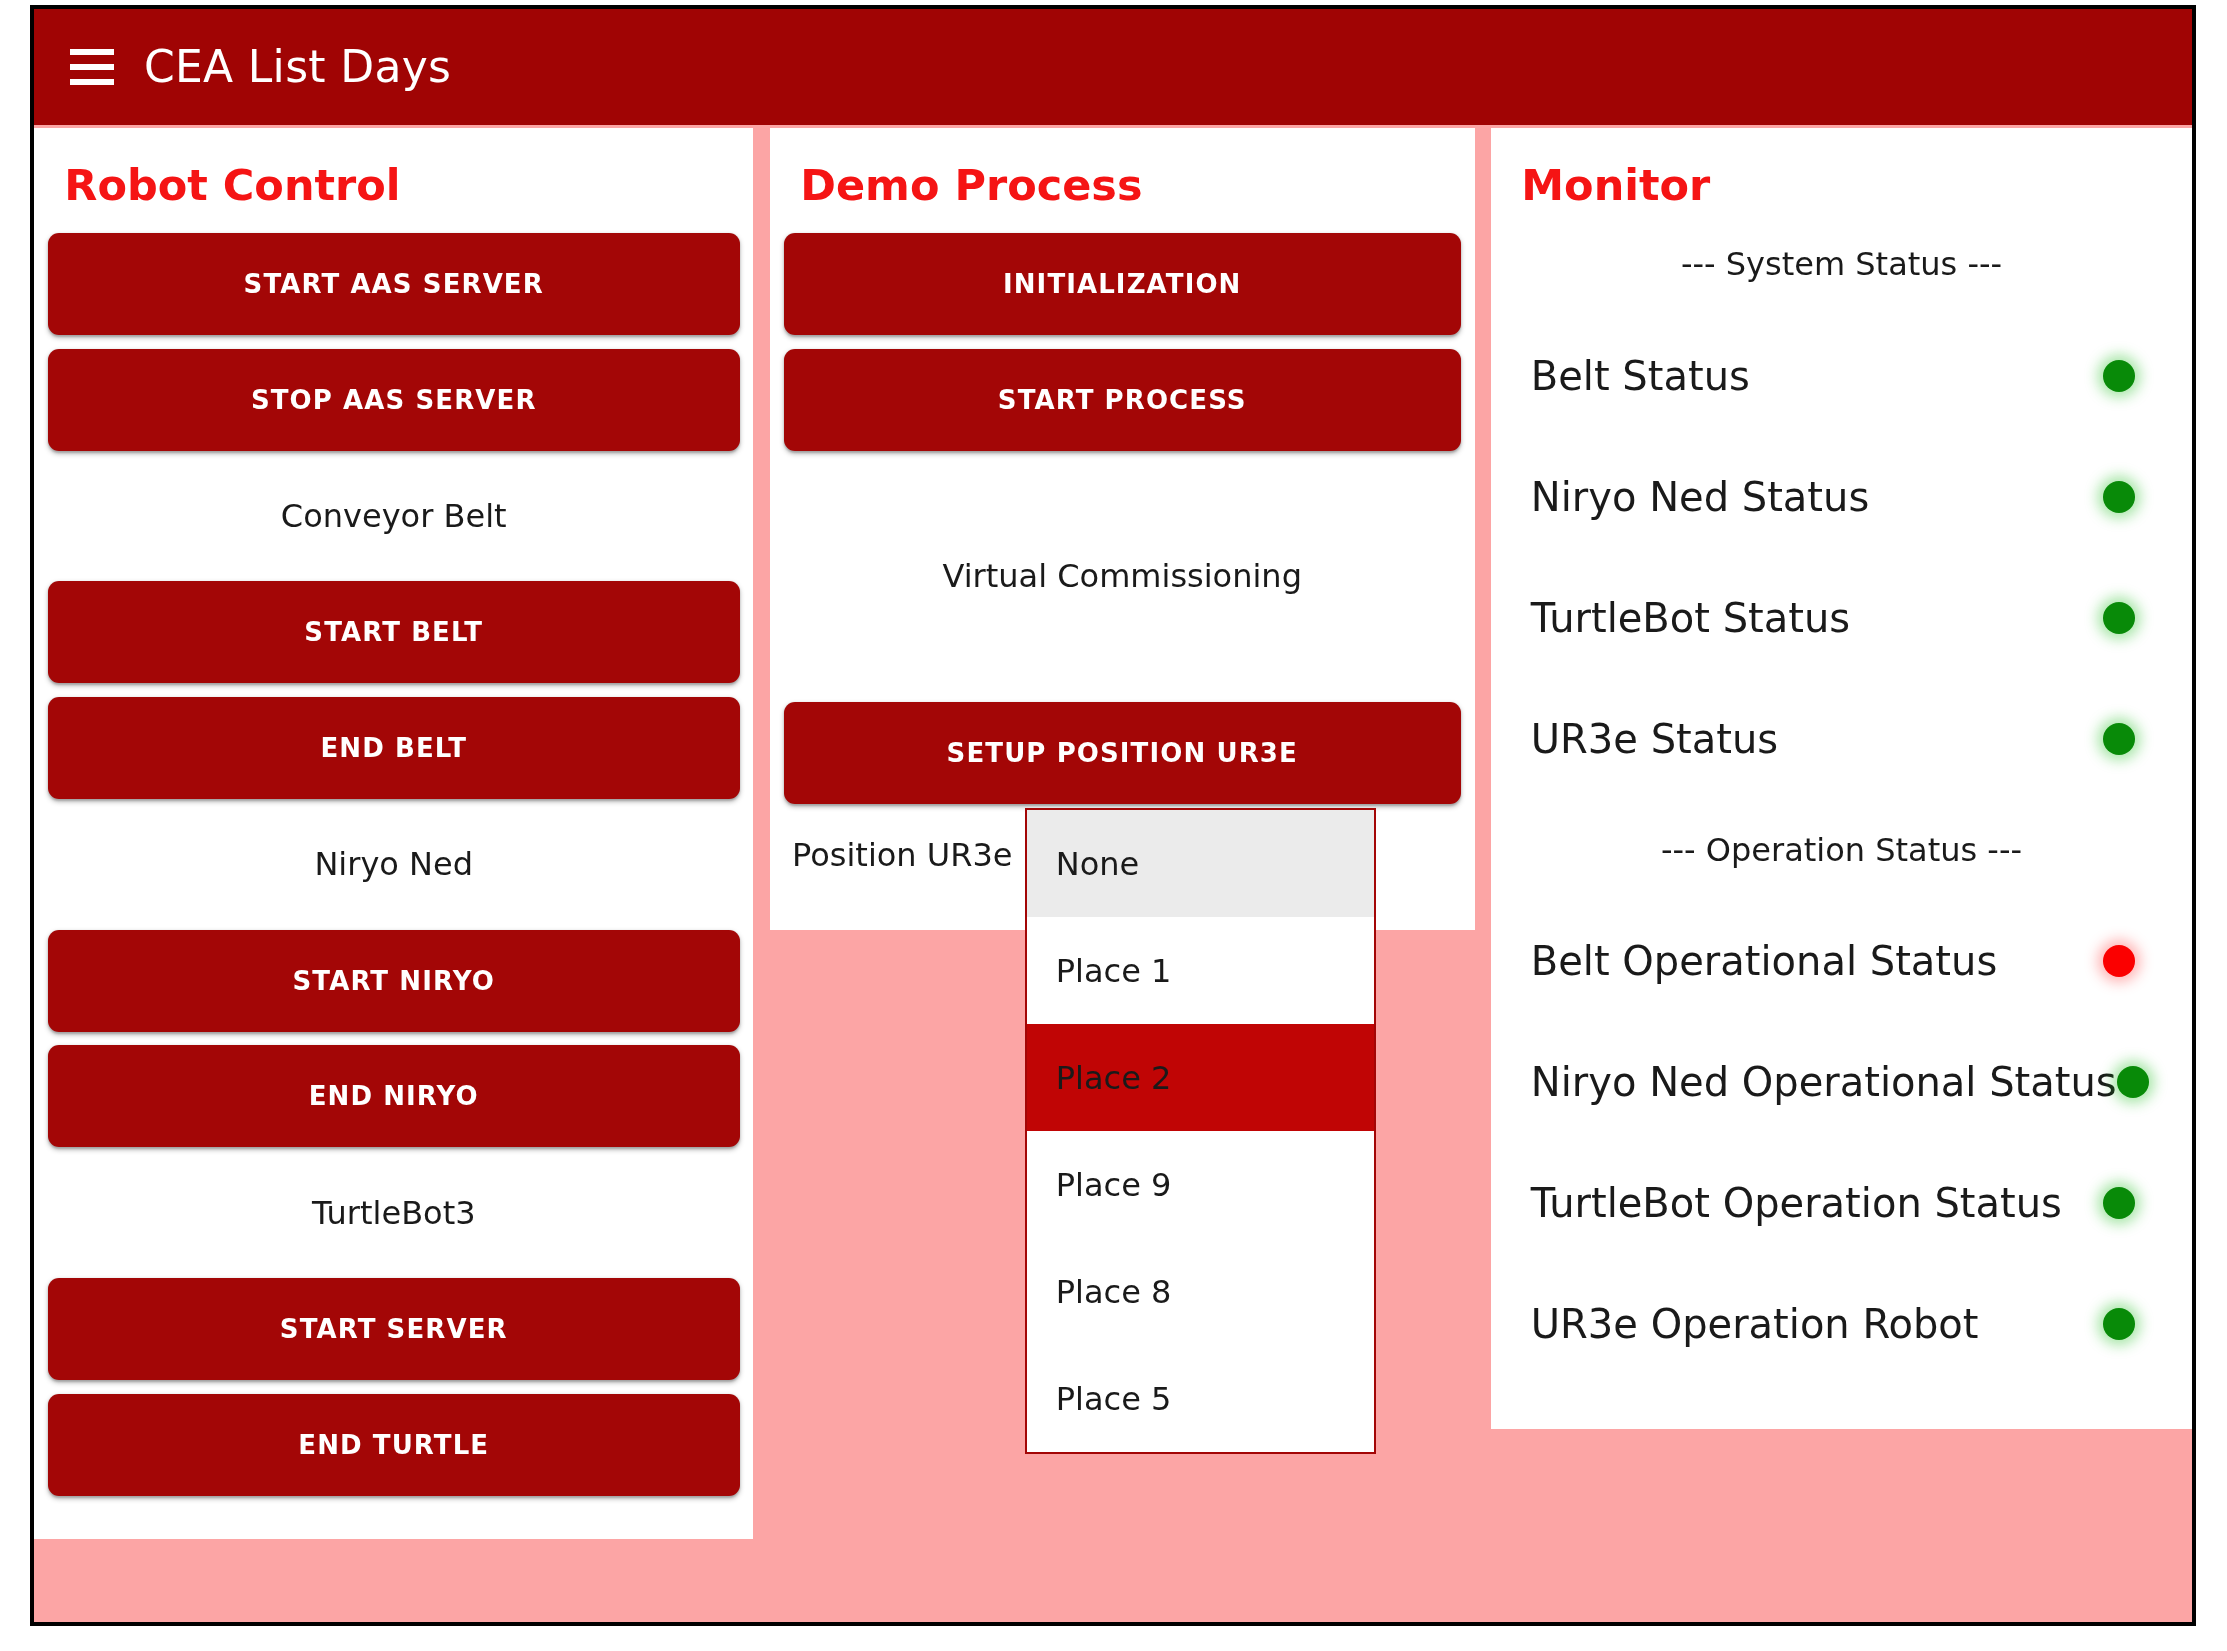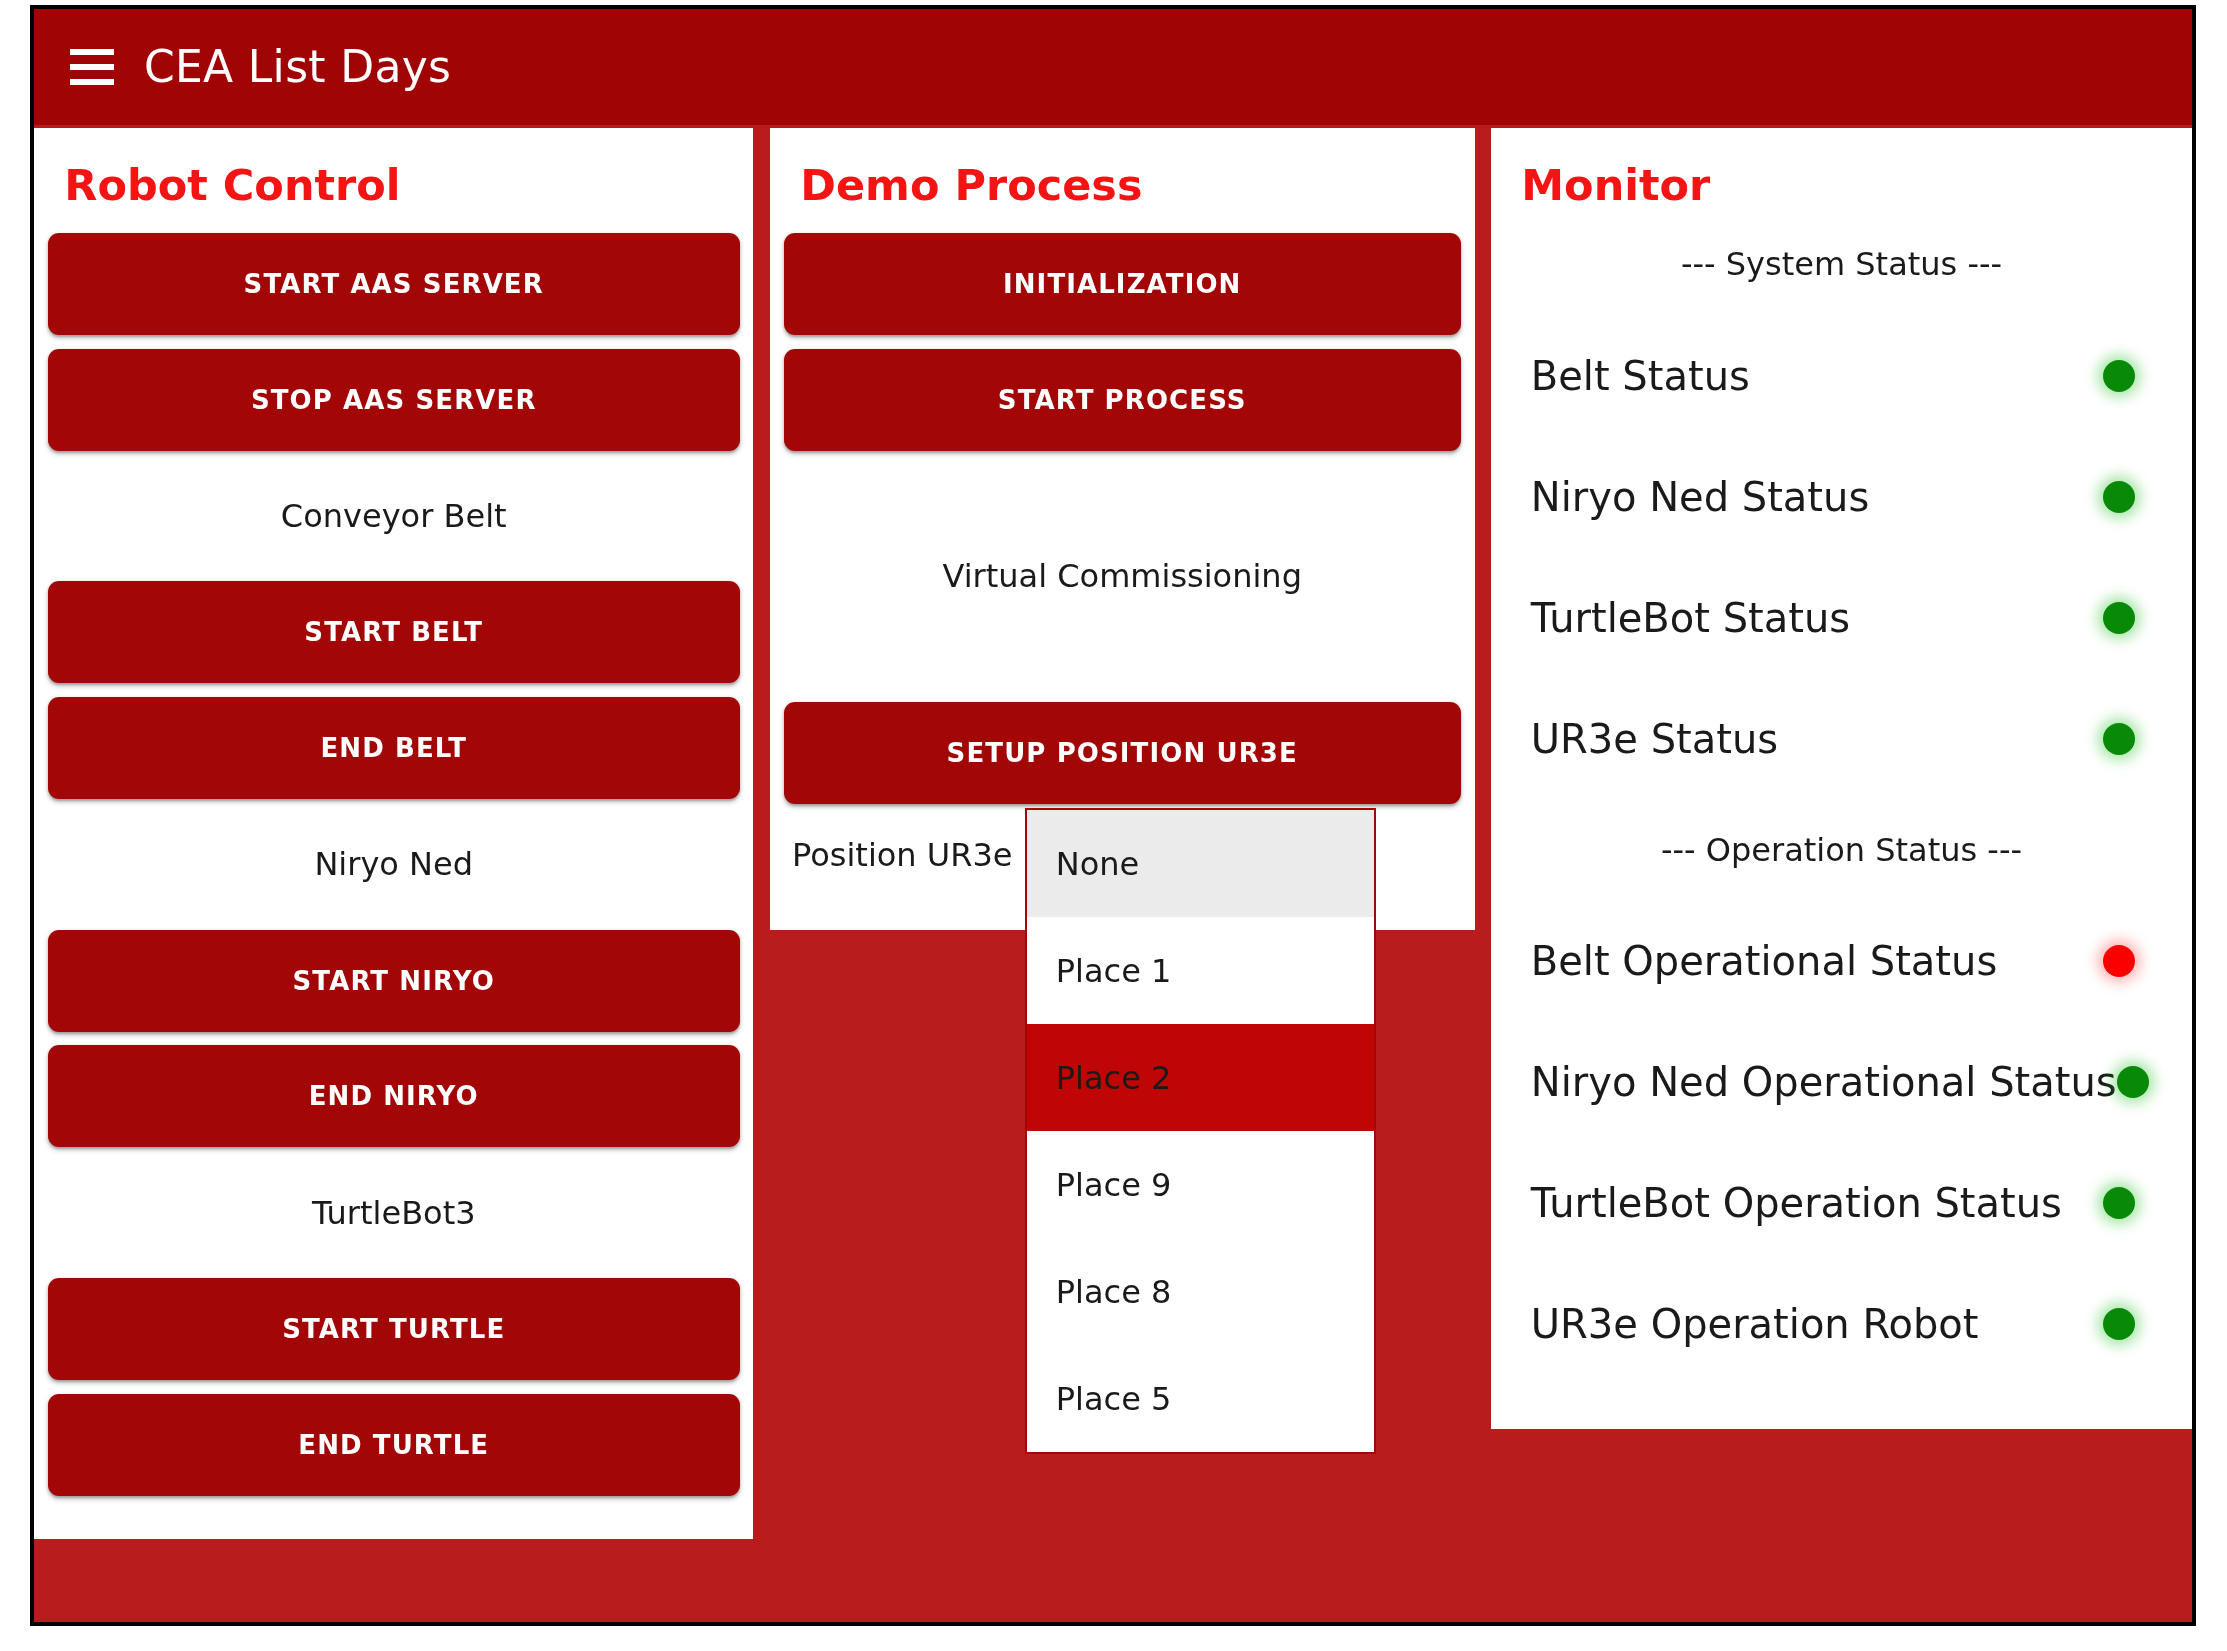--- a/index.html
+++ b/index.html
@@ -52,21 +52,21 @@
     letter-spacing: 0.3px;
     line-height: 1;
   }
 
   
   #workspace {
     display: flex;
     align-items: flex-start;
     gap: 16.5px;
     padding: 2.8px 0 0 0;
-    background: #b91c1c;
+    background: #fca5a5;
     height: calc(100% - 116px);
   }
   .column {
     background: #ffffff;
     position: relative;
   }
   #col-robot   { width: 724px; padding: 0 13.8px 29px 13.8px; }
   #col-demo    { width: 709px; padding: 0 13.8px 29px 13.8px; }
   #col-monitor { width: 701px; padding: 0 13.8px 44px 13.8px; }
 
@@ -205,21 +205,21 @@
       <button class="btn">START BELT</button>
       <button class="btn">END BELT</button>
 
       <div class="sublabel">Niryo Ned</div>
 
       <button class="btn">START NIRYO</button>
       <button class="btn">END NIRYO</button>
 
       <div class="sublabel">TurtleBot3</div>
 
-      <button class="btn">START TURTLE</button>
+      <button class="btn">START SERVER</button>
       <button class="btn">END TURTLE</button>
     </div>
 
     <div class="column" id="col-demo">
       <div class="col-heading">Demo Process</div>
 
       <button class="btn">INITIALIZATION</button>
       <button class="btn">START PROCESS</button>
 
       <div class="sublabel vc">Virtual Commissioning</div>

